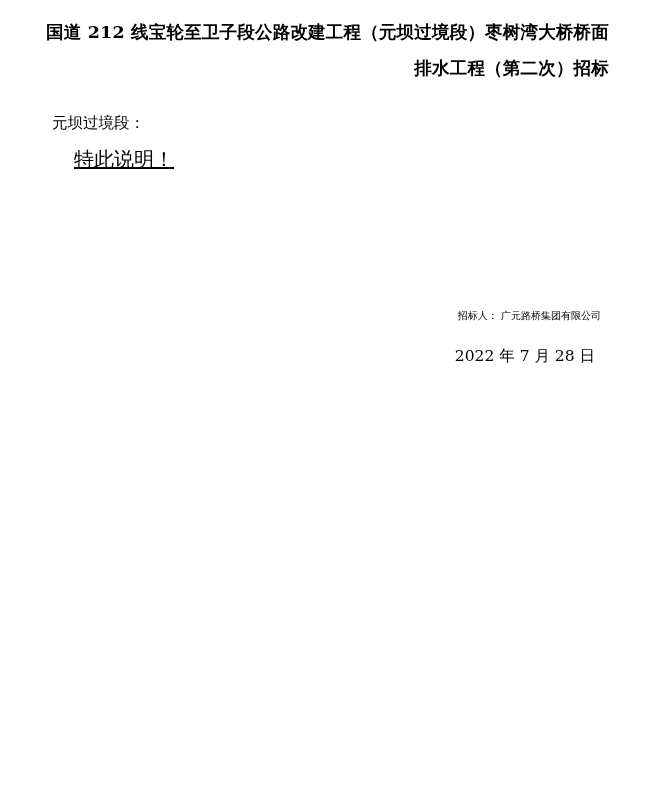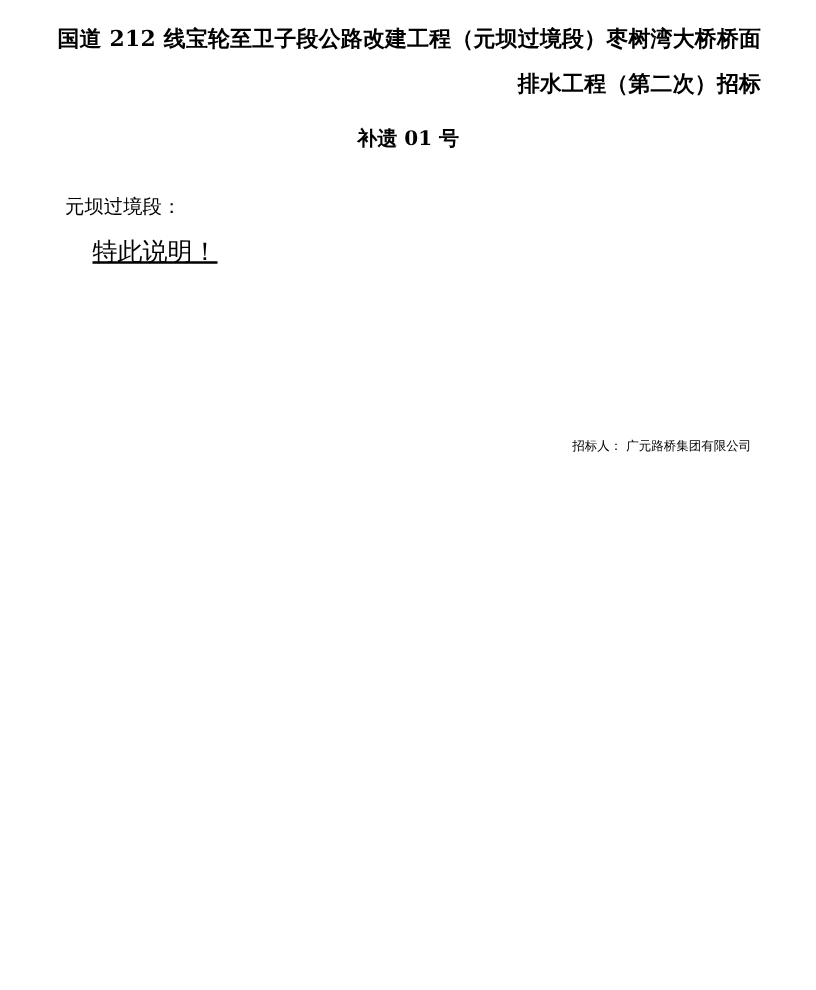--- a/index.html
+++ b/index.html
@@ -74,27 +74,27 @@
     padding-right: 6px;
   }
 </style>
 </head>
 <body>
 
 <div class="page">
 
   <div class="doc-title">国道 212 线宝轮至卫子段公路改建工程（元坝过境段）枣树湾大桥桥面排水工程（第二次）招标</div>
 
-  <div class="doc-subtitle">补遗 01 号</div>
 
   <div class="salutation">元坝过境段：</div>
 
 
   <div class="note-para">特此说明！</div>
 
   <div class="signature-block">
     <div class="sig-line">
       <span>招标人：</span>
       <span>广元路桥集团有限公司</span>
     </div>
+    <div class="sig-date">2022 年 7 月 28 日</div>
   </div>
 
 </div>
 
 </body></html>

